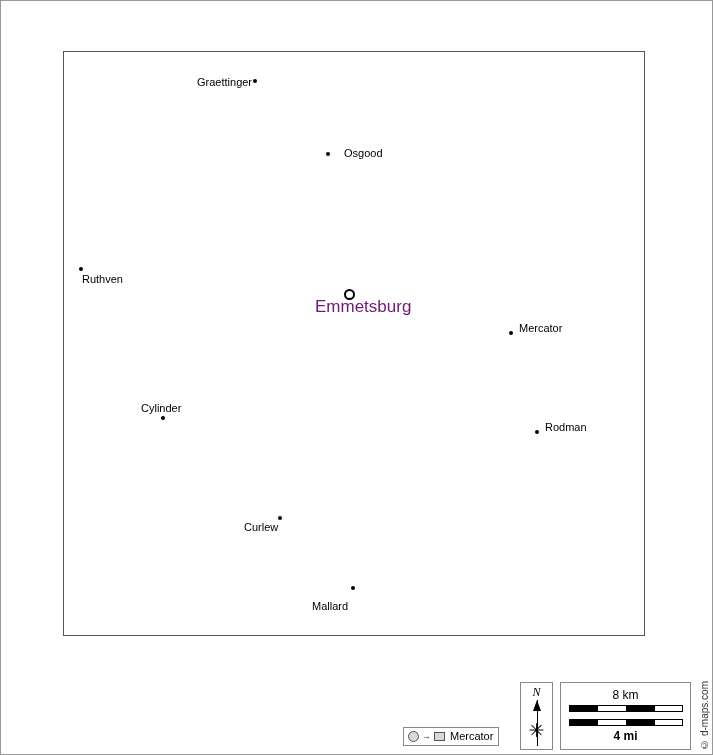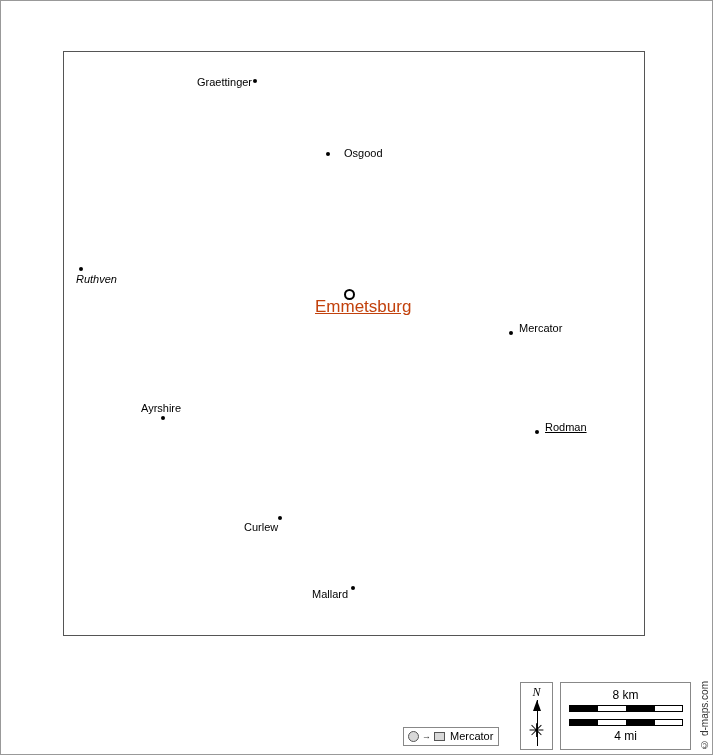--- a/index.html
+++ b/index.html
@@ -51,24 +51,23 @@
     width: 11px;
     height: 11px;
     border: 2px solid #000000;
     border-radius: 50%;
     box-sizing: border-box;
     background: #ffffff;
   }
   .capital-label {
     position: absolute;
     font-size: 17px;
-    color: #c2410c;
+    color: #701a75;
     white-space: nowrap;
     line-height: 18px;
-    text-decoration: underline;
   }
   
   #projection-box {
     position: absolute;
     left: 402px;
     top: 726px;
     width: 96px;
     height: 19px;
     border: 1px solid #888888;
     box-sizing: border-box;
@@ -173,21 +172,21 @@
     background: #ffffff;
   }
   #scale-box .scale-text {
     position: absolute;
     width: 100%;
     text-align: center;
     font-size: 12px;
     color: #000000;
   }
   #scale-box .km-text { top: 5px; }
-  #scale-box .mi-text { top: 46px; }
+  #scale-box .mi-text { top: 46px; font-weight: bold; }
   .scale-bar {
     position: absolute;
     left: 8px;
     width: 114px;
     height: 7px;
     border: 1px solid #000000;
     box-sizing: border-box;
     background: #ffffff;
     display: flex;
   }
@@ -220,31 +219,31 @@
 
   <div id="map-frame">
 
   <div class="capital-ring" style="left: 280px; top: 237px;"></div>
       <div class="capital-label" style="left: 251px; top: 246px;">Emmetsburg</div>
       <div class="dot dot-small" style="left: 189px; top: 27px;"></div>
       <div class="label" style="left: 133px; top: 25px;">Graettinger</div>
       <div class="dot dot-small" style="left: 262px; top: 100px;"></div>
       <div class="label" style="left: 272px; top: 96px; margin-left: 8px;">Osgood</div>
       <div class="dot dot-small" style="left: 15px; top: 215px;"></div>
-      <div class="label" style="left: 12px; top: 222px; font-style: italic;">Ruthven</div>
+      <div class="label" style="left: 18px; top: 222px;">Ruthven</div>
       <div class="dot dot-small" style="left: 445px; top: 279px;"></div>
       <div class="label" style="left: 455px; top: 271px;">Mercator</div>
       <div class="dot dot-small" style="left: 97px; top: 364px;"></div>
-      <div class="label" style="left: 77px; top: 351px;">Ayrshire</div>
+      <div class="label" style="left: 77px; top: 351px;">Cylinder</div>
       <div class="dot dot-small" style="left: 471px; top: 378px;"></div>
-      <div class="label" style="left: 481px; top: 370px; text-decoration: underline;">Rodman</div>
+      <div class="label" style="left: 481px; top: 370px;">Rodman</div>
       <div class="dot dot-small" style="left: 214px; top: 464px;"></div>
       <div class="label" style="left: 180px; top: 470px;">Curlew</div>
       <div class="dot dot-small" style="left: 287px; top: 534px;"></div>
-      <div class="label" style="left: 248px; top: 537px;">Mallard</div>
+      <div class="label" style="left: 248px; top: 549px;">Mallard</div>
     </div>
 
   <div id="projection-box">
     <span class="globe"></span>
     <span class="arrow">→</span>
     <span class="rect"></span>
     <span class="proj-label">Mercator</span>
   </div>
 
   <div id="compass-box">

